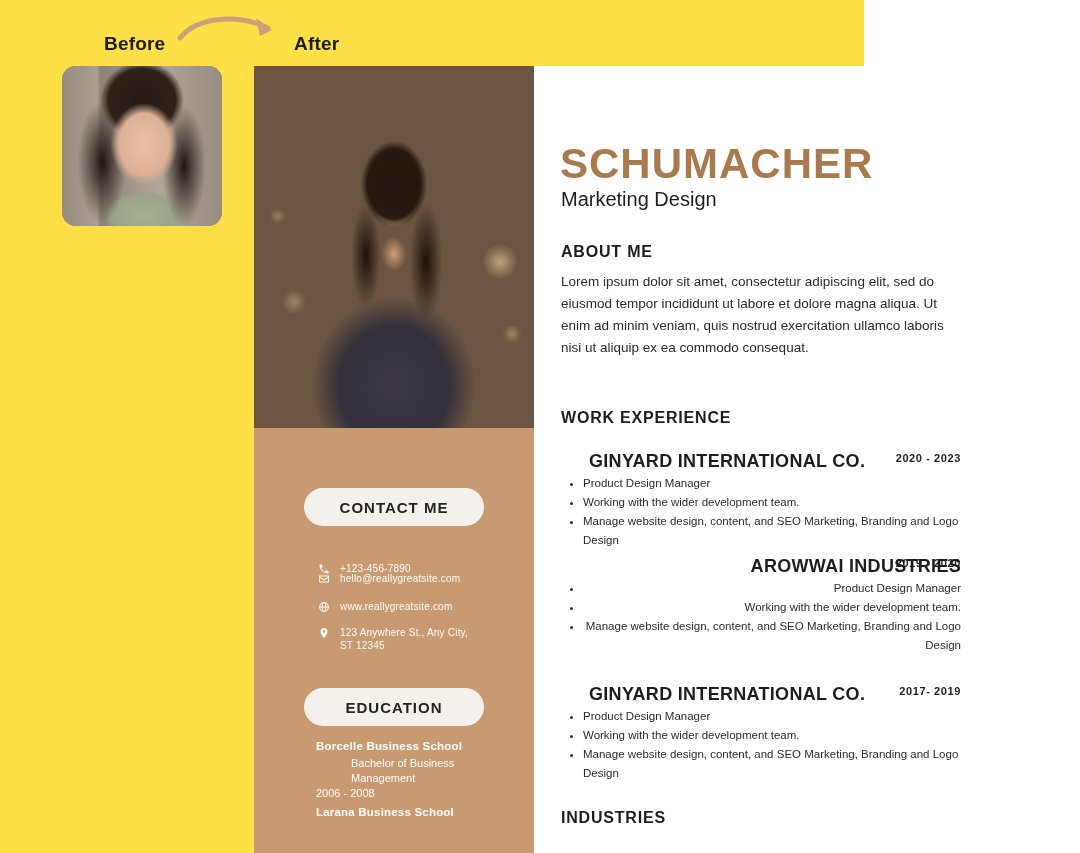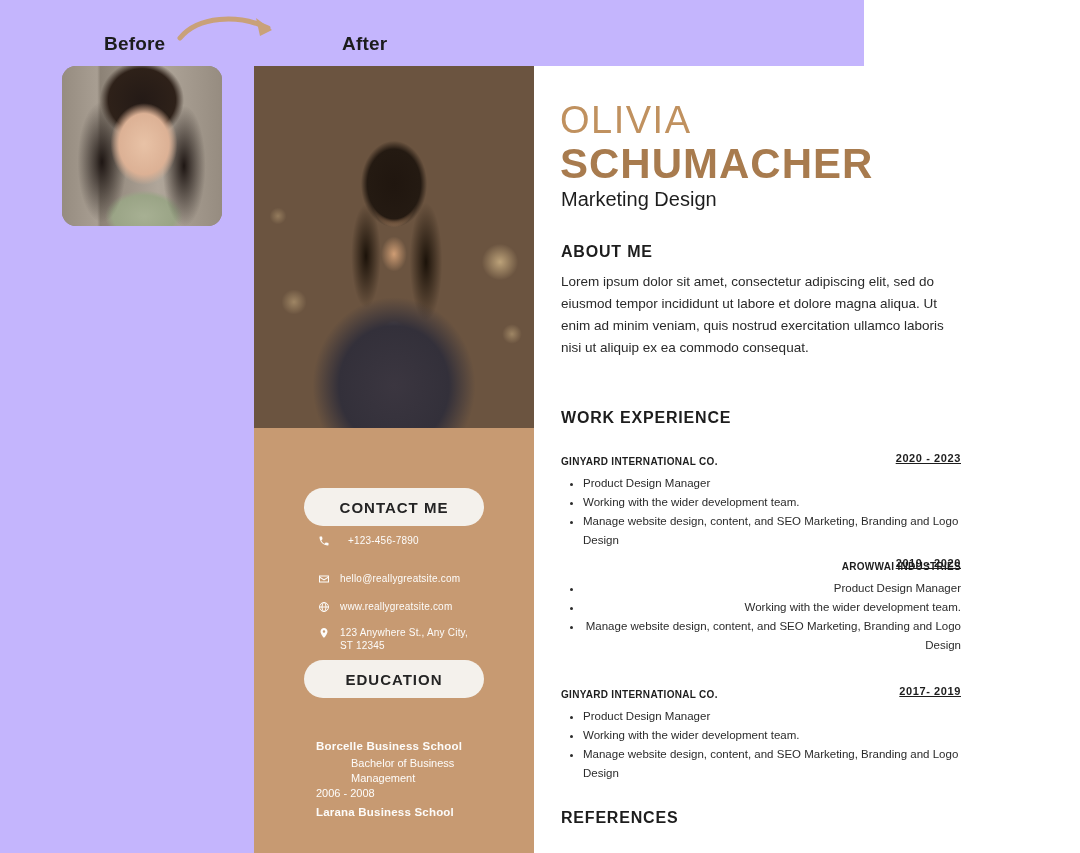--- a/index.html
+++ b/index.html
@@ -9,34 +9,34 @@
     background: #ffffff;
     width: 1080px;
     height: 853px;
     overflow: hidden;
     font-family: "Liberation Sans", sans-serif;
   }
   #page {
     position: relative;
     width: 864px;
     height: 853px;
-    background: #c4b5fd;
+    background: #fde047;
   }
 
   
   .ba-label {
     position: absolute;
     font-family: "Liberation Sans", sans-serif;
     font-weight: bold;
     font-size: 19px;
     color: #1c1c1c;
     letter-spacing: 0.2px;
   }
   #before-label { left: 104px; top: 33px; }
-  #after-label  { left: 294px; top: 33px; margin-left: 48px; }
+  #after-label  { left: 294px; top: 33px; }
 
   #ba-arrow { position: absolute; left: 176px; top: 12px; width: 110px; height: 45px; }
 
   
   #before-photo {
     position: absolute;
     left: 62px; top: 66px;
     width: 160px; height: 160px;
     border-radius: 14px;
     overflow: hidden;
@@ -75,42 +75,42 @@
     border-radius: 19px;
     display: flex;
     align-items: center;
     justify-content: center;
     font-weight: bold;
     font-size: 15px;
     letter-spacing: 1px;
     color: #242424;
   }
   #contact-pill { top: 422px; }
-  #education-pill { top: 594px; }
+  #education-pill { top: 622px; }
 
   .contact-row {
     position: absolute;
     left: 62px;
     display: flex;
     align-items: flex-start;
     color: #fdfcfa;
     font-size: 10px;
     line-height: 13px;
     letter-spacing: 0.2px;
   }
   .contact-row .ci {
     width: 16px; height: 16px;
     margin-right: 8px;
     flex: 0 0 16px;
     display: flex; align-items: center; justify-content: center;
     color: #fdfcfa;
     margin-top: -1px;
   }
   .contact-row .ctext { white-space: pre-line; }
-  #contact-0 { top: 468px; gap: 8px; }
+  #contact-0 { top: 496px; }
   #contact-1 { top: 506px; }
   #contact-2 { top: 534px; }
   #contact-3 { top: 560px; }
 
   .edu-block { position: absolute; left: 62px; width: 200px; color: #fdfcfa; }
   .edu-school { font-weight: bold; font-size: 11.5px; letter-spacing: 0.2px; margin-bottom: 4px; }
   .edu-degree { font-size: 11px; line-height: 15px; padding-left: 35px; }
   .edu-years { font-size: 11px; line-height: 15px; }
   #edu-0 { top: 674px; }
   #edu-1 { top: 740px; }
@@ -163,33 +163,33 @@
     left: 27px; top: 205px;
     width: 400px;
     font-size: 13.5px;
     line-height: 22px;
     color: #2a2a2a;
   }
 
   .job { position: absolute; left: 27px; width: 400px; }
   .job-head { position: relative; height: 18px; }
   .job-company {
-    font-size: 10px;
+    font-size: 18px;
     font-weight: bold;
     color: #1d1d1d;
     letter-spacing: 0.3px;
+    margin-left: 28px;
   }
   .job-dates {
     position: absolute;
     right: 0; top: 1px;
     font-size: 11px;
     font-weight: bold;
     color: #1d1d1d;
     letter-spacing: 0.6px;
-    text-decoration: underline;
   }
   .job ul {
     margin: 5px 0 0 0;
     padding-left: 22px;
   }
   .job li {
     font-size: 11.5px;
     line-height: 19px;
     color: #2b2b2b;
   }
@@ -297,21 +297,20 @@
         <div class="edu-years">2006 - 2008</div>
       </div>
 
       <div class="edu-block" id="edu-1">
         <div class="edu-school">Larana Business School</div>
       </div>
     </div>
 
     <div id="right-col">
 
-      <div id="name-first">OLIVIA</div>
       <div id="name-last">SCHUMACHER</div>
       <div id="job-title">Marketing Design</div>
 
       <div class="sec-title" id="about-title">ABOUT ME</div>
       <div id="about-text">Lorem ipsum dolor sit amet, consectetur adipiscing elit, sed do eiusmod tempor incididunt ut labore et dolore magna aliqua. Ut enim ad minim veniam, quis nostrud exercitation ullamco laboris nisi ut aliquip ex ea commodo consequat.</div>
 
       <div class="sec-title" id="work-title">WORK EXPERIENCE</div>
 
       <div class="job" id="job-0">
         <div class="job-head">
@@ -342,16 +341,16 @@
           <span class="job-company">GINYARD INTERNATIONAL CO.</span>
           <span class="job-dates">2017- 2019</span>
         </div>
         <ul>
           <li>Product Design Manager</li>
           <li>Working with the wider development team.</li>
           <li>Manage website design, content, and SEO Marketing, Branding and Logo Design</li>
         </ul>
       </div>
 
-      <div class="sec-title" id="ref-title">REFERENCES</div>
+      <div class="sec-title" id="ref-title">INDUSTRIES</div>
     </div>
   </div>
 </div>
 
 </body></html>

